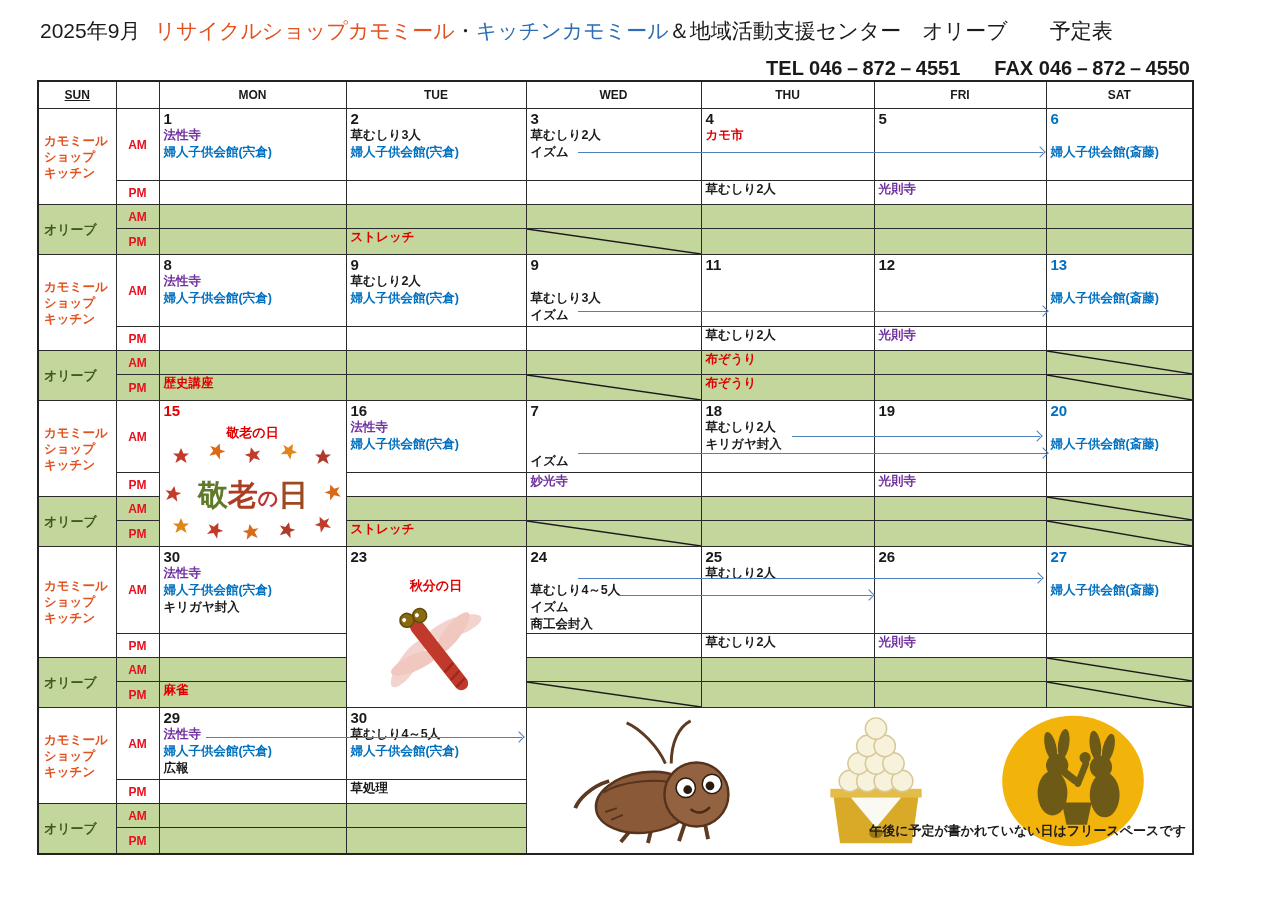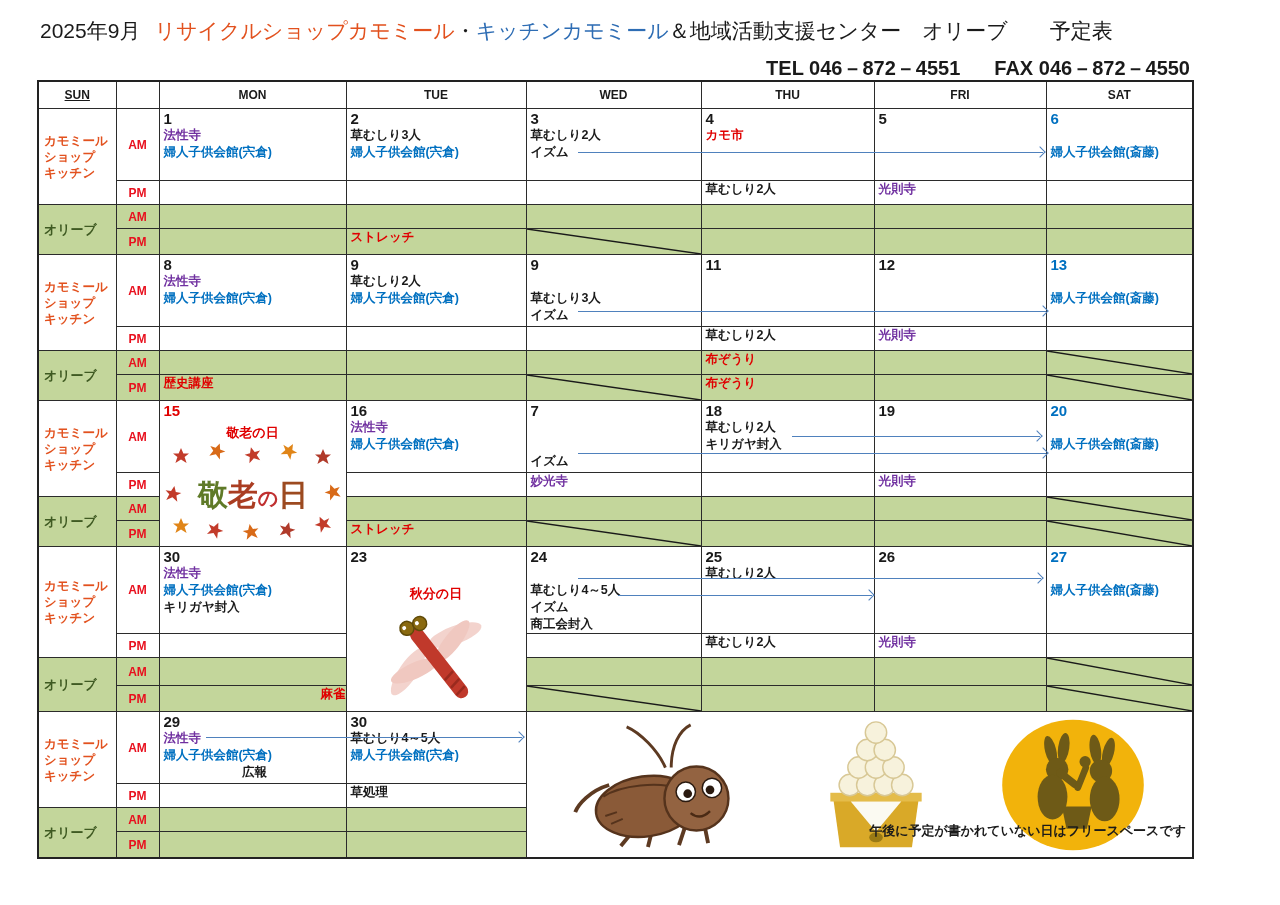--- a/index.html
+++ b/index.html
@@ -343,21 +343,21 @@
           </td>
       <td class="ap">AM</td>
       <td>
             <div class="num">30</div>
             <div class="ev" style="color: rgb(112, 48, 160);">法性寺</div>
             <div class="ev" style="color: rgb(0, 112, 192);">婦人子供会館(宍倉)</div>
             <div class="ev" style="color: rgb(26, 26, 26);">キリガヤ封入</div>
           </td>
       <td rowspan="4">
         <div class="num">23</div>
-        <div class="hol-title" style="margin-top:20px;">秋分の日</div>
+        <div class="hol-title" style="margin-top:12px;">秋分の日</div>
         <div class="ctr">
           <svg width="150" height="104" viewBox="0 0 150 104">
             <g transform="translate(75,56) rotate(-38)">
               <ellipse cx="-26" cy="-16" rx="28" ry="9" fill="#f3d3cd" transform="rotate(-18)"></ellipse>
               <ellipse cx="26" cy="-16" rx="28" ry="9" fill="#f3d3cd" transform="rotate(18)"></ellipse>
               <ellipse cx="-24" cy="2" rx="26" ry="8" fill="#f0c8c0" transform="rotate(14)"></ellipse>
               <ellipse cx="24" cy="2" rx="26" ry="8" fill="#f0c8c0" transform="rotate(-14)"></ellipse>
               <rect x="-7" y="-38" width="14" height="86" rx="7" fill="#c0392b"></rect>
               <line x1="-6" y1="22" x2="6" y2="20" stroke="#9a2a1e" stroke-width="2.5"></line>
               <line x1="-6" y1="32" x2="6" y2="30" stroke="#9a2a1e" stroke-width="2.5"></line>
@@ -411,21 +411,21 @@
       <td class="ol"></td>
       <td class="ol rel">
             <svg class="dg">
               <line x1="0" y1="0" x2="100%" y2="100%"></line>
             </svg>
           </td>
     </tr>
     <tr class="hop">
       <td class="ap ol">PM</td>
       <td class="ol">
-            <div class="ev" style="color: rgb(224, 0, 0); text-align: right;">麻雀</div>
+            <div class="ev" style="color: rgb(224, 0, 0);">麻雀</div>
           </td>
       <td class="ol rel">
             <svg class="dg">
               <line x1="0" y1="0" x2="100%" y2="100%"></line>
             </svg>
           </td>
       <td class="ol"></td>
       <td class="ol"></td>
       <td class="ol rel">
             <svg class="dg">
@@ -438,21 +438,21 @@
       <td class="lblk" rowspan="2">
             <div>カモミール</div>
             <div>ショップ</div>
             <div>キッチン</div>
           </td>
       <td class="ap">AM</td>
       <td>
             <div class="num">29</div>
             <div class="ev" style="color: rgb(112, 48, 160);">法性寺</div>
             <div class="ev" style="color: rgb(0, 112, 192);">婦人子供会館(宍倉)</div>
-            <div class="ev" style="color: rgb(26, 26, 26); text-align: center;">広報</div>
+            <div class="ev" style="color: rgb(26, 26, 26);">広報</div>
           </td>
       <td>
             <div class="num">30</div>
             <div class="ev" style="color: rgb(26, 26, 26);">草むしり4～5人</div>
             <div class="ev" style="color: rgb(0, 112, 192);">婦人子供会館(宍倉)</div>
           </td>
       <td colspan="4" rowspan="4">
         <div class="illwrap">
           <svg width="185" height="128" viewBox="0 0 190 132">
             <path d="M98,48 C90,30 72,12 58,6" stroke="#5d3a22" stroke-width="3" fill="none"></path>

